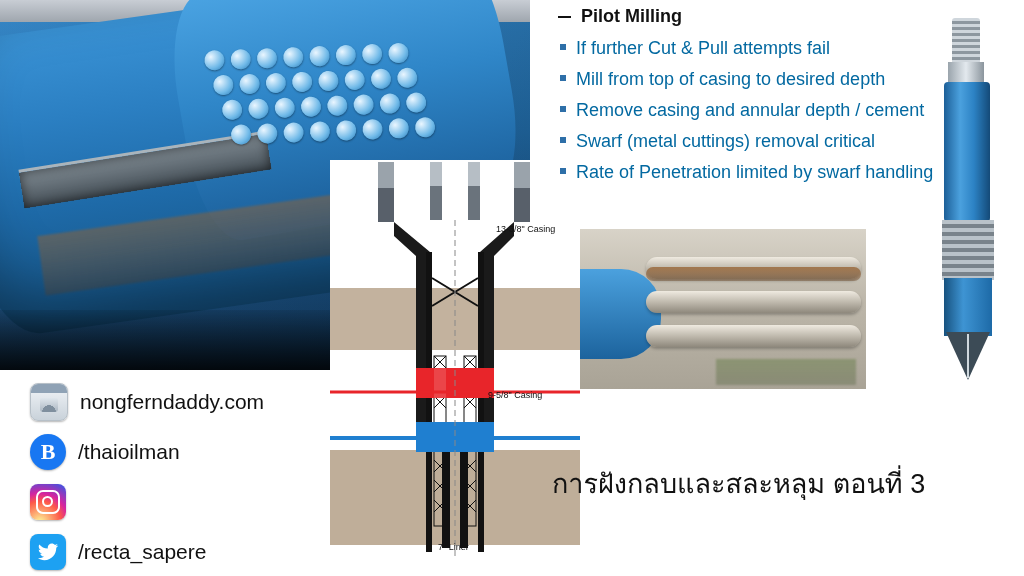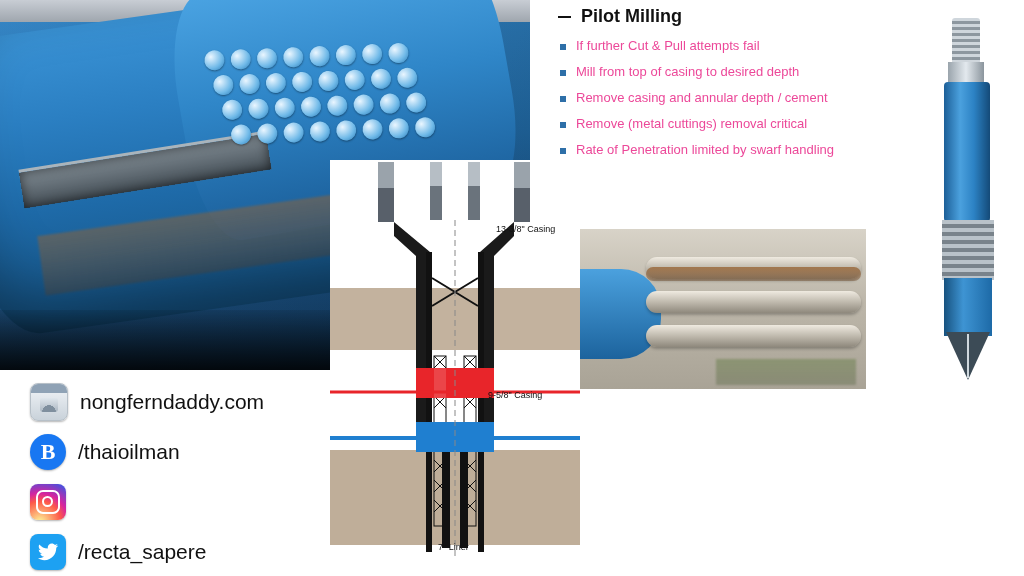--- a/index.html
+++ b/index.html
@@ -168,26 +168,26 @@
   }
   .bullets .dash {
     display: inline-block;
     width: 13px; height: 2px;
     background: #111;
   }
   .bullets ul {
     margin: 0; padding: 0; list-style: none;
   }
   .bullets li {
-    font-size: 13px;
+    font-size: 18px;
     line-height: 1.0;
     margin: 0 0 13px 0;
     padding-left: 18px;
     position: relative;
-    color: #ec4899;
+    color: #0369a1;
   }
   .bullets li::before {
     content: "";
     position: absolute;
     left: 2px; top: 5px;
     width: 6px; height: 6px;
     background: #2e6fa8;
   }
 
   
@@ -399,26 +399,27 @@
 
   <div class="bullets">
     <div class="headline">
       <span class="dash"></span>
       <span>Pilot Milling</span>
     </div>
     <ul>
       <li>If further Cut &amp; Pull attempts fail</li>
       <li>Mill from top of casing to desired depth</li>
       <li>Remove casing and annular depth / cement</li>
-      <li>Remove (metal cuttings) removal critical</li>
+      <li>Swarf (metal cuttings) removal critical</li>
       <li>Rate of Penetration limited by swarf handling</li>
     </ul>
   </div>
 
 
+  <div class="thai-sub">การฝังกลบและสละหลุม ตอนที่ 3</div>
 
   <div class="socials">
 
     <div class="social-row">
       <span class="social-icon ic-web">
         <span class="bar"></span>
           <span class="mark"></span>
       </span>
       <span class="social-label">nongferndaddy.com</span>
     </div>

